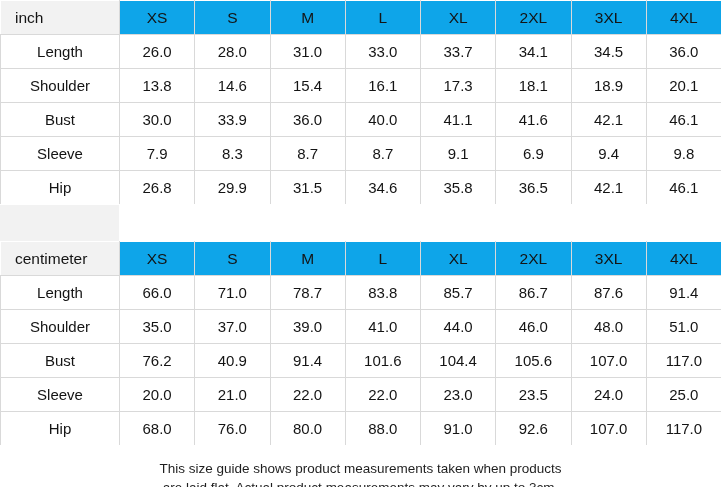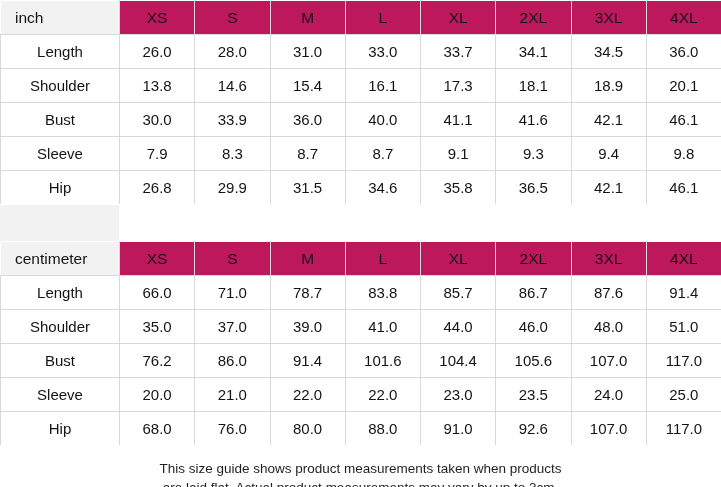--- a/index.html
+++ b/index.html
@@ -45,21 +45,21 @@
     color: #141414;
   }
   tr.head td.unit {
     text-align: left;
     padding-left: 14px;
     background: #f2f2f2;
     border-left: 1px solid #ffffff;
     border-top: 1px solid #ffffff;
   }
   tr.head td.sz {
-    background: #be185d;
+    background: #0ea5e9;
     border-top: 1px solid #ffffff;
   }
   tr.head td.sz.last {
     border-right: 1px solid #ffffff;
     margin-top: 10px;
   }
 
   
   td.label {
     background: #f2f2f2;
@@ -172,21 +172,21 @@
         <td class="val last">46.1</td>
       </tr>
 
       <tr>
         <td class="label">Sleeve</td>
         <td class="val">7.9</td>
         <td class="val">8.3</td>
         <td class="val">8.7</td>
         <td class="val">8.7</td>
         <td class="val">9.1</td>
-        <td class="val">9.3</td>
+        <td class="val">6.9</td>
         <td class="val">9.4</td>
         <td class="val last">9.8</td>
       </tr>
 
       <tr class="last-row">
         <td class="label">Hip</td>
         <td class="val">26.8</td>
         <td class="val">29.9</td>
         <td class="val">31.5</td>
         <td class="val">34.6</td>
@@ -248,21 +248,21 @@
         <td class="val">41.0</td>
         <td class="val">44.0</td>
         <td class="val">46.0</td>
         <td class="val">48.0</td>
         <td class="val last">51.0</td>
       </tr>
 
       <tr>
         <td class="label">Bust</td>
         <td class="val">76.2</td>
-        <td class="val">86.0</td>
+        <td class="val">40.9</td>
         <td class="val">91.4</td>
         <td class="val">101.6</td>
         <td class="val">104.4</td>
         <td class="val">105.6</td>
         <td class="val">107.0</td>
         <td class="val last">117.0</td>
       </tr>
 
       <tr>
         <td class="label">Sleeve</td>

